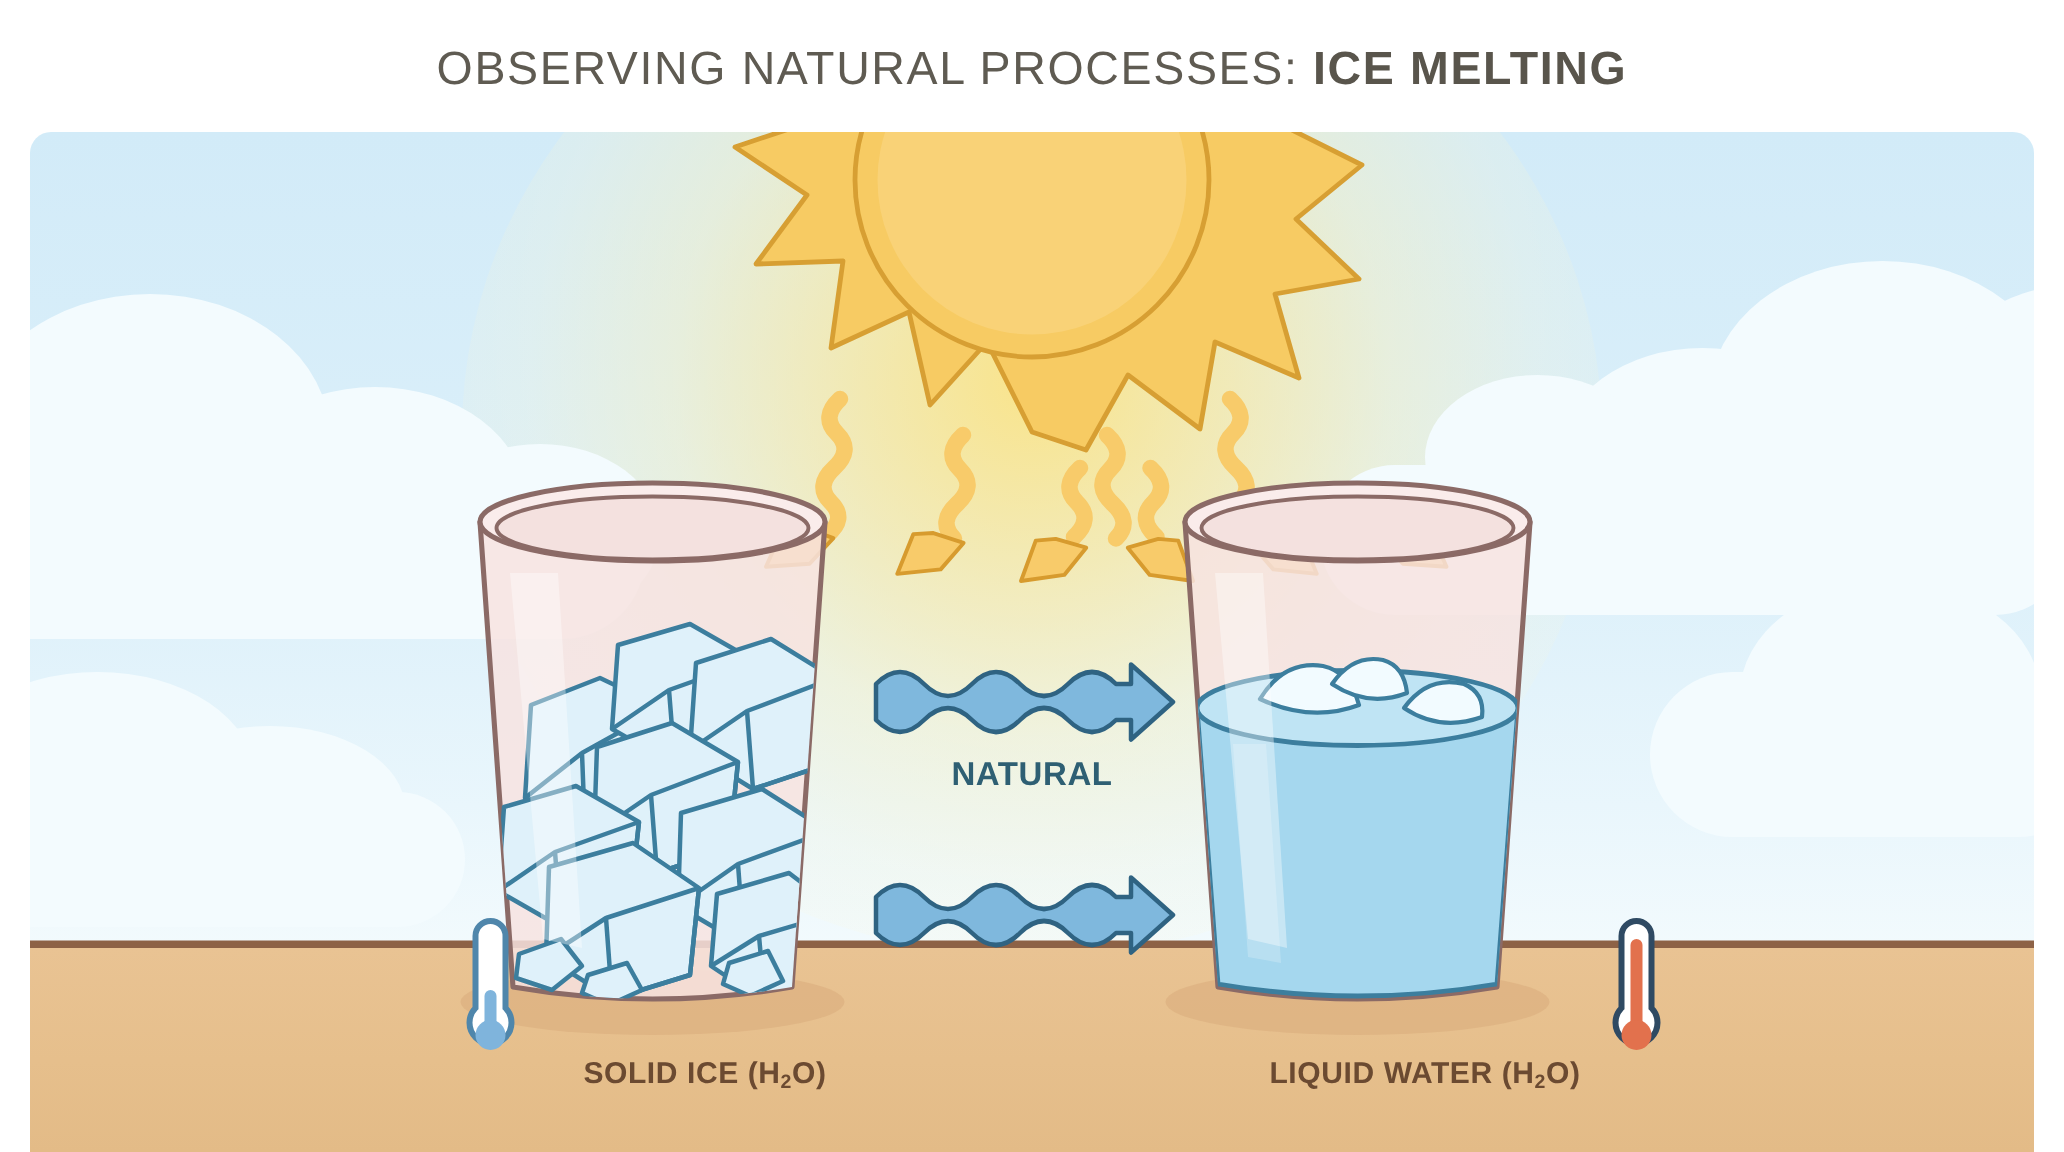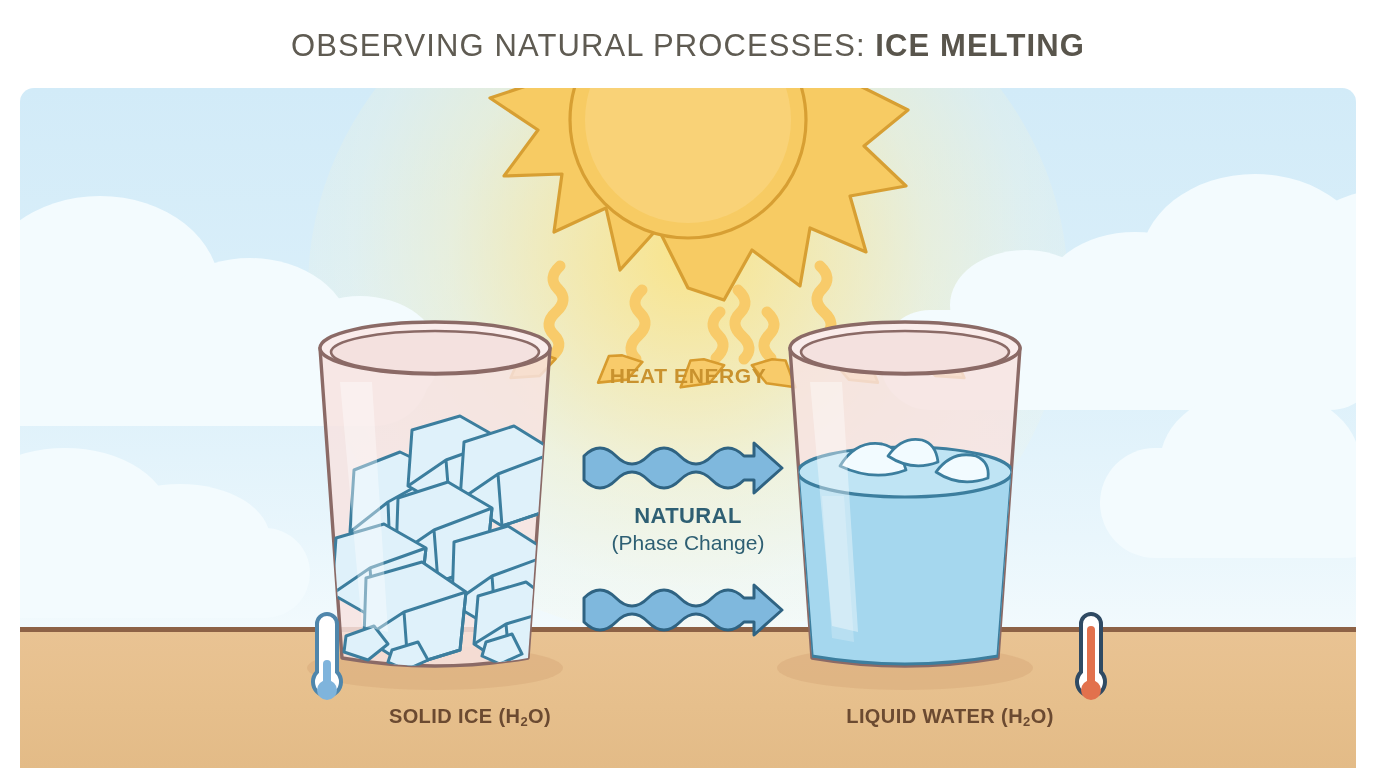--- a/index.html
+++ b/index.html
@@ -148,21 +148,20 @@
           <path d="M420 95 L399 98 L411 118 L439 126 L433 98 Z" transform="translate(16,-4) rotate(-10 421 108)"></path>
         </g>
 
         <g>
           <path d="M400 2 q13 12 2 23 q-11 11 2 23 q13 12 2 23 q-11 11 3 22" fill="none" stroke="#f8cb6a" stroke-width="11"></path>
           <path d="M504 93 L483 96 L495 116 L523 124 L517 96 Z" transform="translate(18,-6) rotate(-12 505 106)"></path>
         </g>
       </g>
     </svg>
 
-    <div class="heat-label">HEAT ENERGY</div>
 
     <div class="ground-edge"></div>
     <div class="ground"></div>
 
     <svg class="abs" style="left:250px;top:232px;width:330px;height:370px;" viewBox="0 0 330 370">
       <ellipse cx="165" cy="348" rx="128" ry="22" fill="#d9ac7c" opacity=".55"></ellipse>
 
       <path d="M50 28 L72 338 Q165 354 258 338 L280 28 Z" fill="#f7e3e1" fill-opacity=".85" stroke="#8b6a66" stroke-width="3.4" stroke-linejoin="round"></path>
 
       <clipPath id="cupL">
@@ -225,21 +224,20 @@
       </g>
       <g fill="#7fb8dd" stroke="#2f6382" stroke-width="3" stroke-linejoin="round" transform="translate(0,142)">
         <path d="M4 18 q16 -16 32 0 q16 16 32 0 q16 -16 32 0 q16 16 32 0 q16 -16 32 0
                  l10 0 l0 -13 l28 25 l-28 25 l0 -13 l-10 0
                  q-16 16 -32 0 q-16 -16 -32 0 q-16 16 -32 0 q-16 -16 -32 0 q-16 16 -32 0 Z"></path>
       </g>
     </svg>
 
     <div class="melt-label">
       <div class="l1">NATURAL</div>
-      <div class="l2">(Phase Change)</div>
     </div>
 
     <svg class="abs" style="left:278px;top:516px;width:58px;height:110px;" viewBox="0 0 58 110">
       <path d="M29 10 a10 10 0 0 1 10 10 L39 68 a14 14 0 1 1 -20 0 L19 20 a10 10 0 0 1 10 -10 Z" fill="#ffffff" stroke="#4f86ab" stroke-width="4"></path>
       <rect x="25" y="56" width="8" height="26" rx="4" fill="#7fb4dc"></rect>
       <circle cx="29" cy="86" r="10" fill="#7fb4dc"></circle>
     </svg>
 
     <svg class="abs" style="left:1042px;top:516px;width:58px;height:110px;" viewBox="0 0 58 110">
       <path d="M29 10 a10 10 0 0 1 10 10 L39 68 a14 14 0 1 1 -20 0 L19 20 a10 10 0 0 1 10 -10 Z" fill="#ffffff" stroke="#2f4a63" stroke-width="4"></path>

